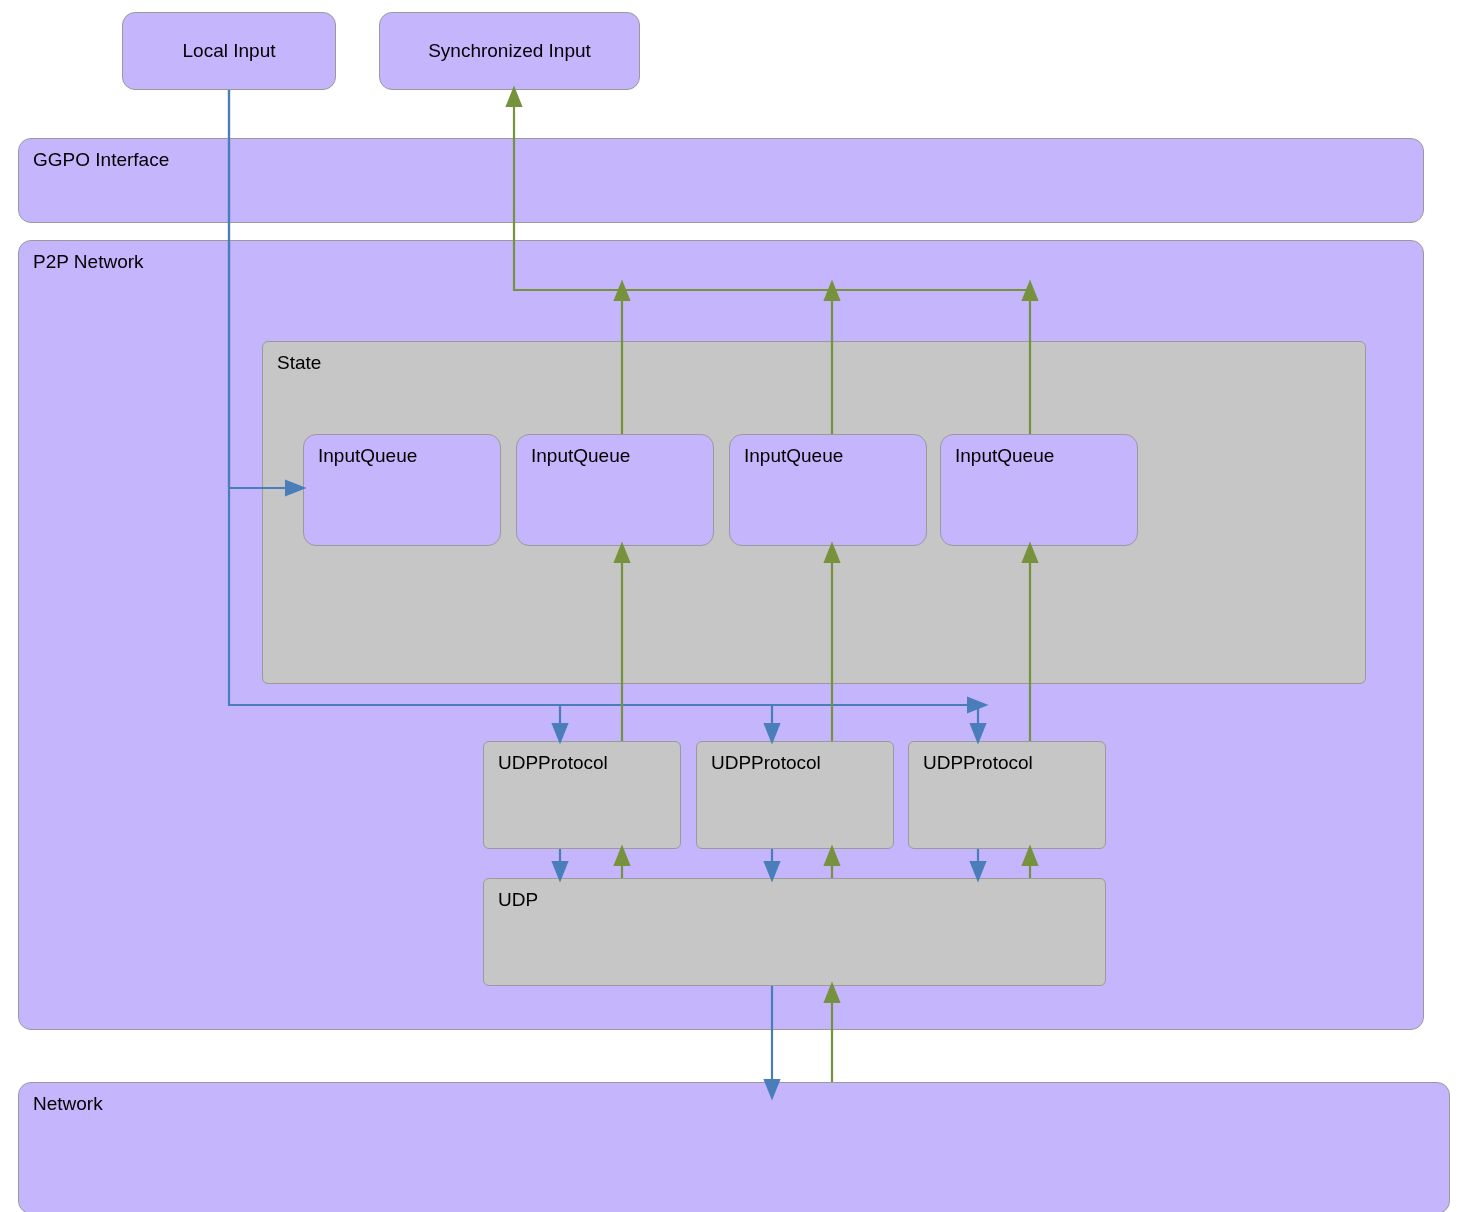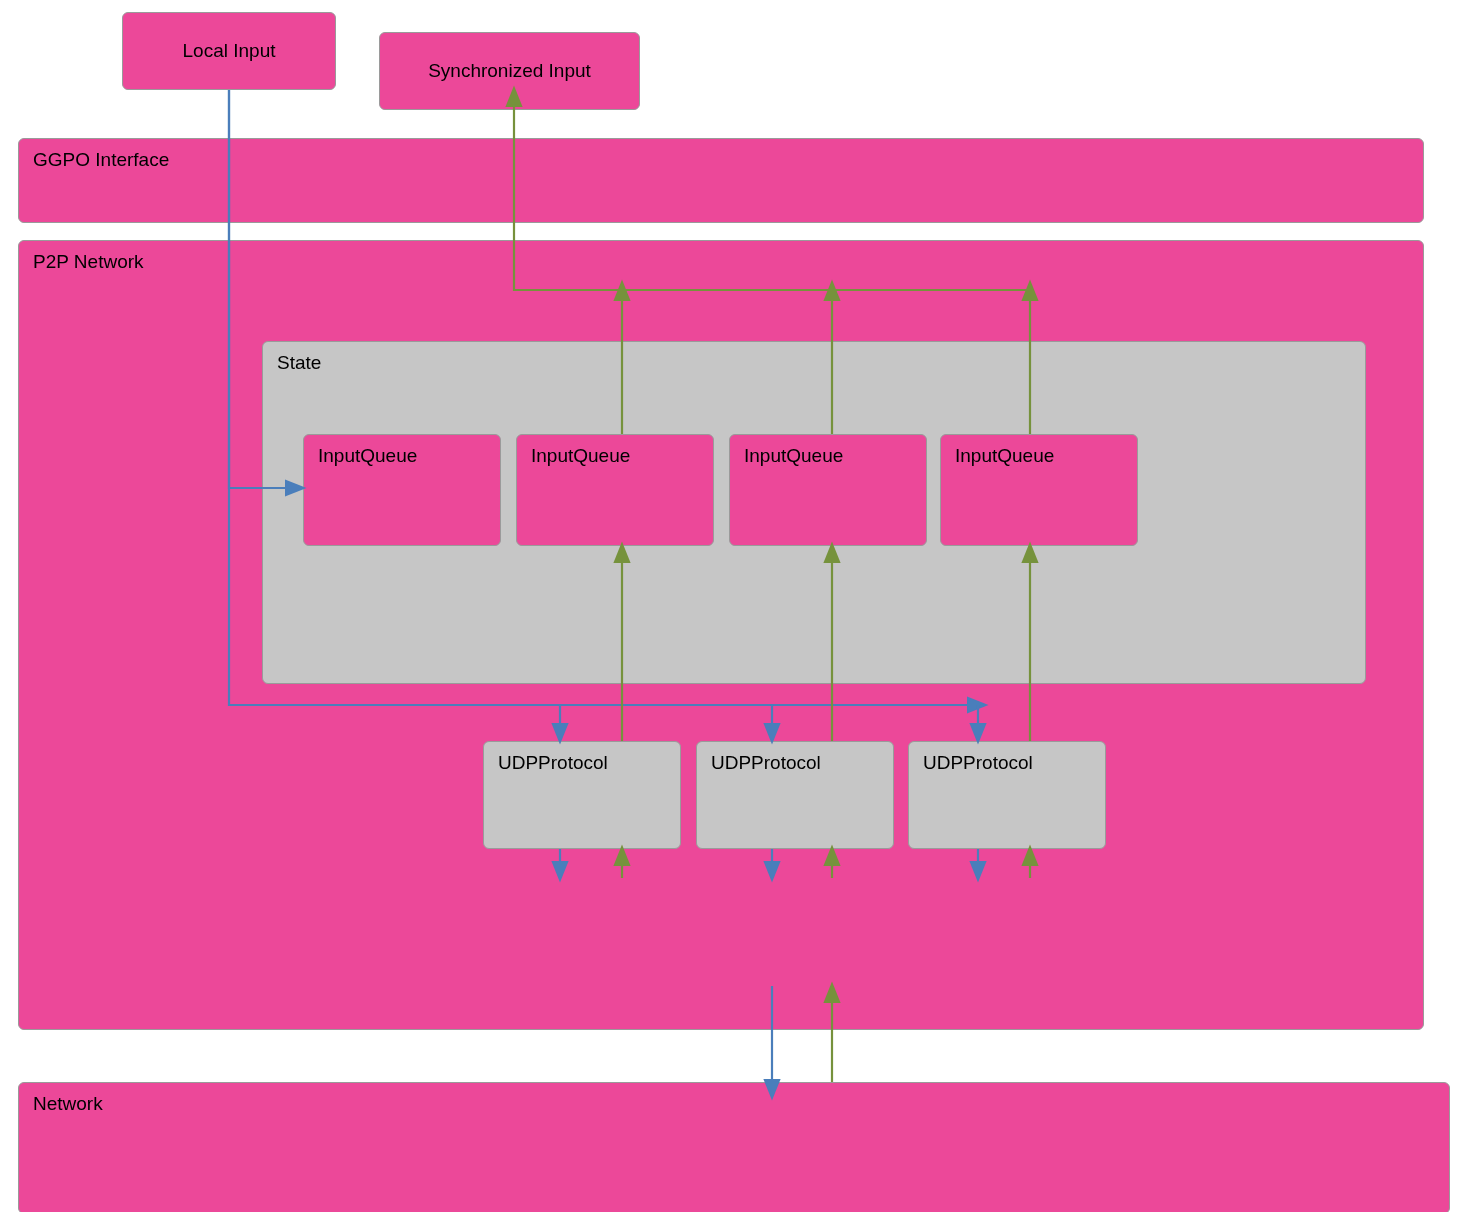--- a/index.html
+++ b/index.html
@@ -27,21 +27,22 @@
     left: 14px;
     top: 10px;
     font-size: 19px;
     color: #000000;
     white-space: nowrap;
   }
   .box.dark {
     background: #c6c6c6;
   }
   .box.light {
-    background: #ec4899;
+    background: #c4b5fd;
+    border-radius: 13px;
   }
   .box.centerlabel > .label {
     left: 0;
     right: 0;
     top: 50%;
     transform: translateY(-50%);
     text-align: center;
   }
   svg.arrows {
     position: absolute;
@@ -54,21 +55,21 @@
 </style>
 </head>
 <body>
 
 <div id="canvas">
 
   <div class="box light centerlabel" style="left:122px; top:12px; width:214px; height:78px;">
     <span class="label">Local Input</span>
   </div>
 
-  <div class="box light centerlabel" style="left:379px; top:12px; width:261px; height:78px;margin-top:20px;">
+  <div class="box light centerlabel" style="left:379px; top:12px; width:261px; height:78px;">
     <span class="label">Synchronized Input</span>
   </div>
 
   <div class="box light" style="left:18px; top:138px; width:1406px; height:85px;">
     <span class="label">GGPO Interface</span>
   </div>
 
   <div class="box light" style="left:18px; top:240px; width:1406px; height:790px;">
     <span class="label">P2P Network</span>
   </div>
@@ -94,20 +95,23 @@
   <div class="box dark" style="left:483px; top:741px; width:198px; height:108px;">
     <span class="label">UDPProtocol</span>
   </div>
   <div class="box dark" style="left:696px; top:741px; width:198px; height:108px;">
     <span class="label">UDPProtocol</span>
   </div>
   <div class="box dark" style="left:908px; top:741px; width:198px; height:108px;">
     <span class="label">UDPProtocol</span>
   </div>
 
+  <div class="box dark" style="left:483px; top:878px; width:623px; height:108px;">
+    <span class="label">UDP</span>
+  </div>
 
   <div class="box light" style="left:18px; top:1082px; width:1432px; height:132px;">
     <span class="label">Network</span>
   </div>
 
   <svg class="arrows" viewBox="0 0 1471 1212">
     <defs>
       <marker id="arrowblue" markerWidth="10" markerHeight="10" refX="5.2" refY="4" orient="auto">
         <path d="M0,0 L10,4 L0,8 z" fill="#4a7ebb"></path>
       </marker>

